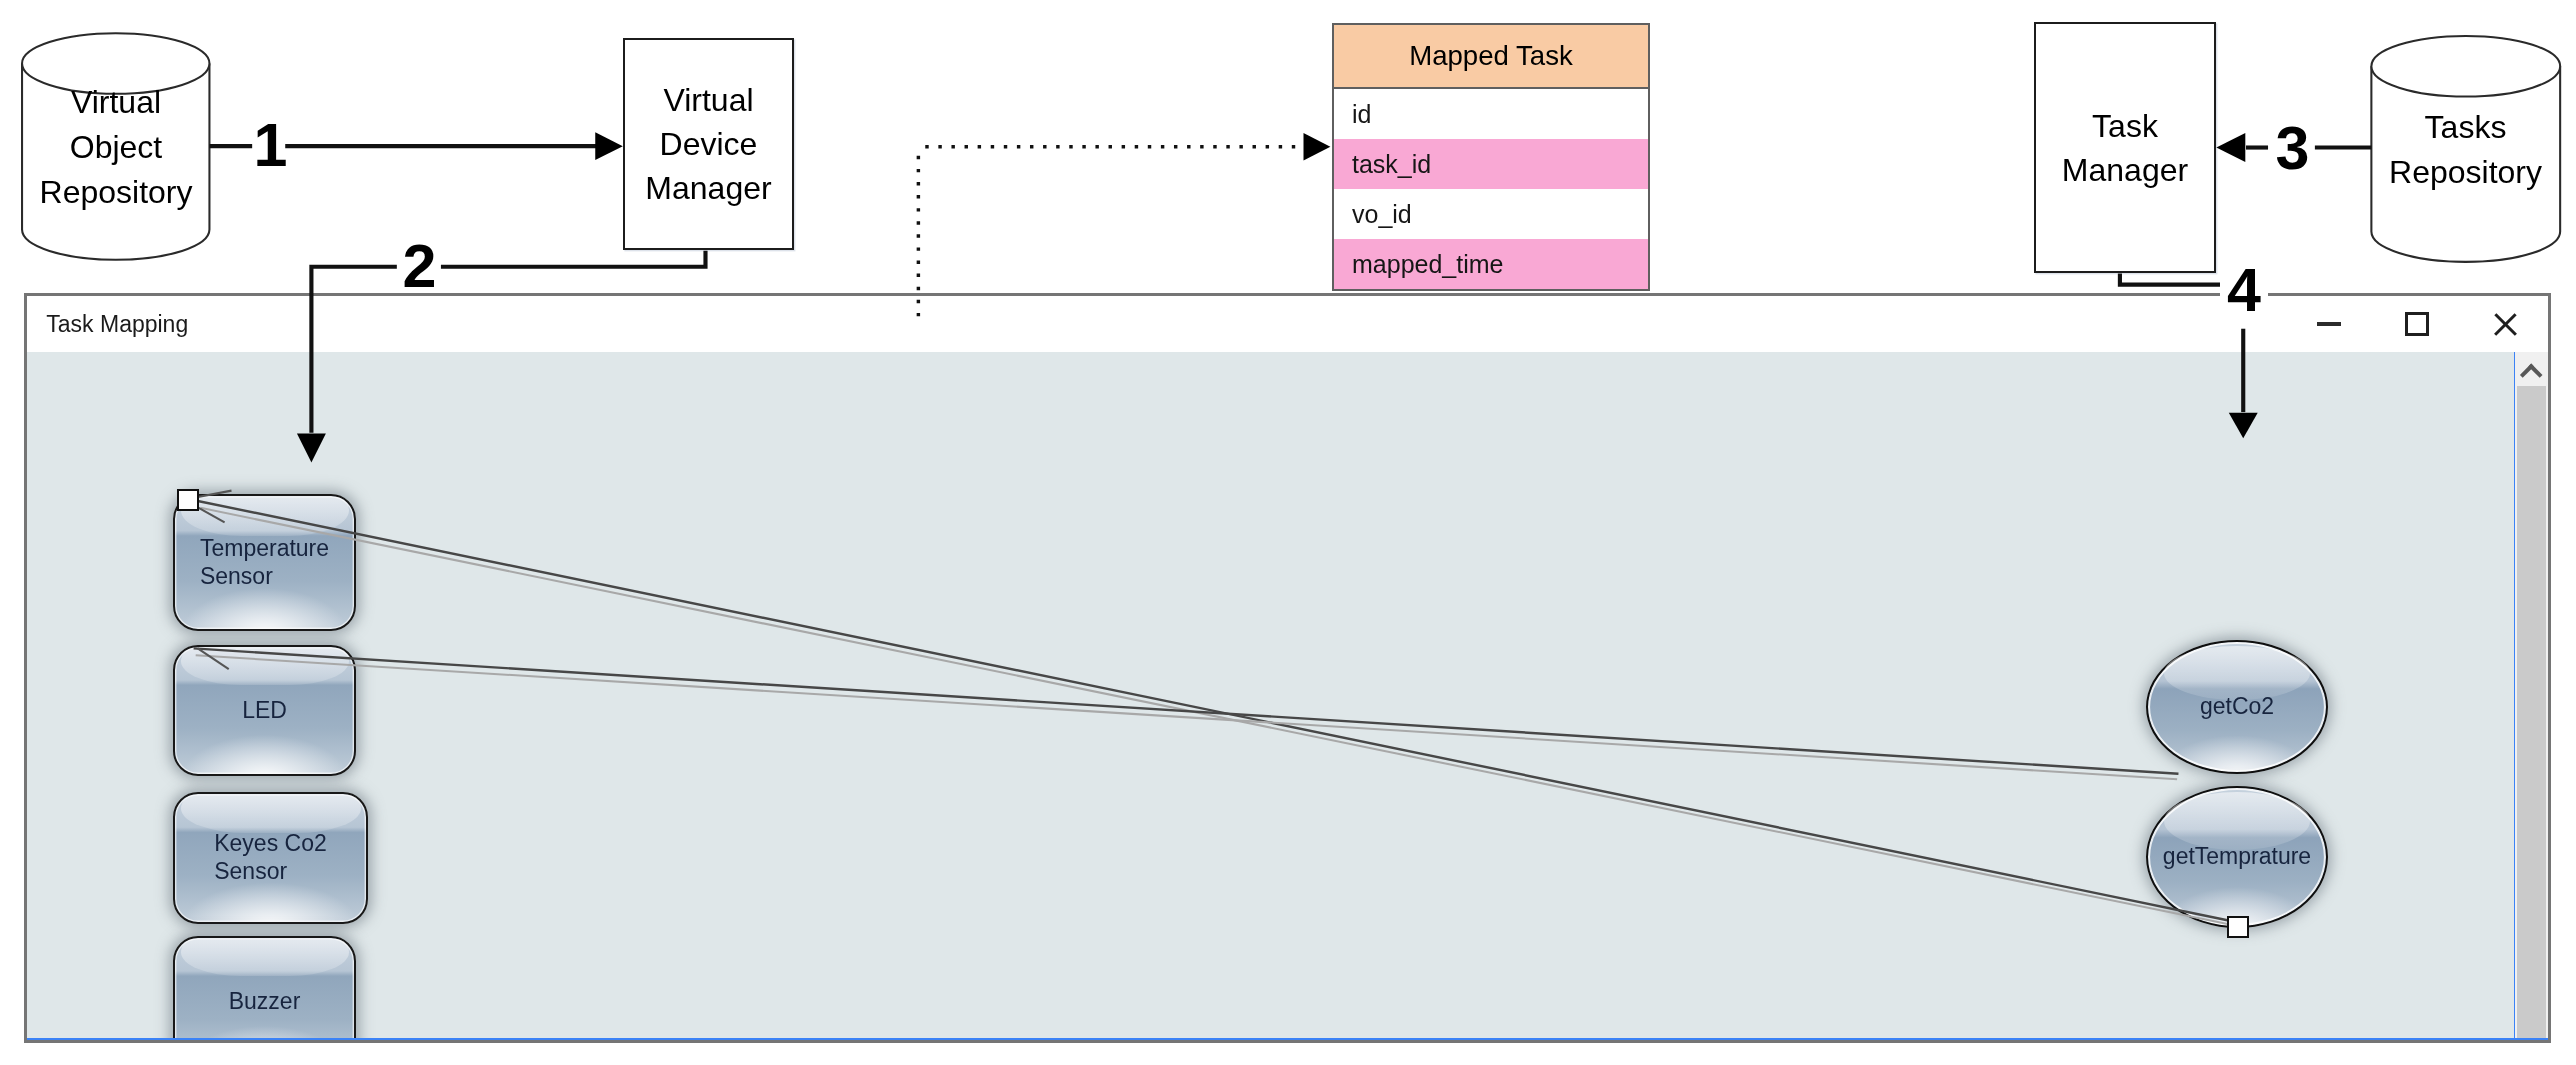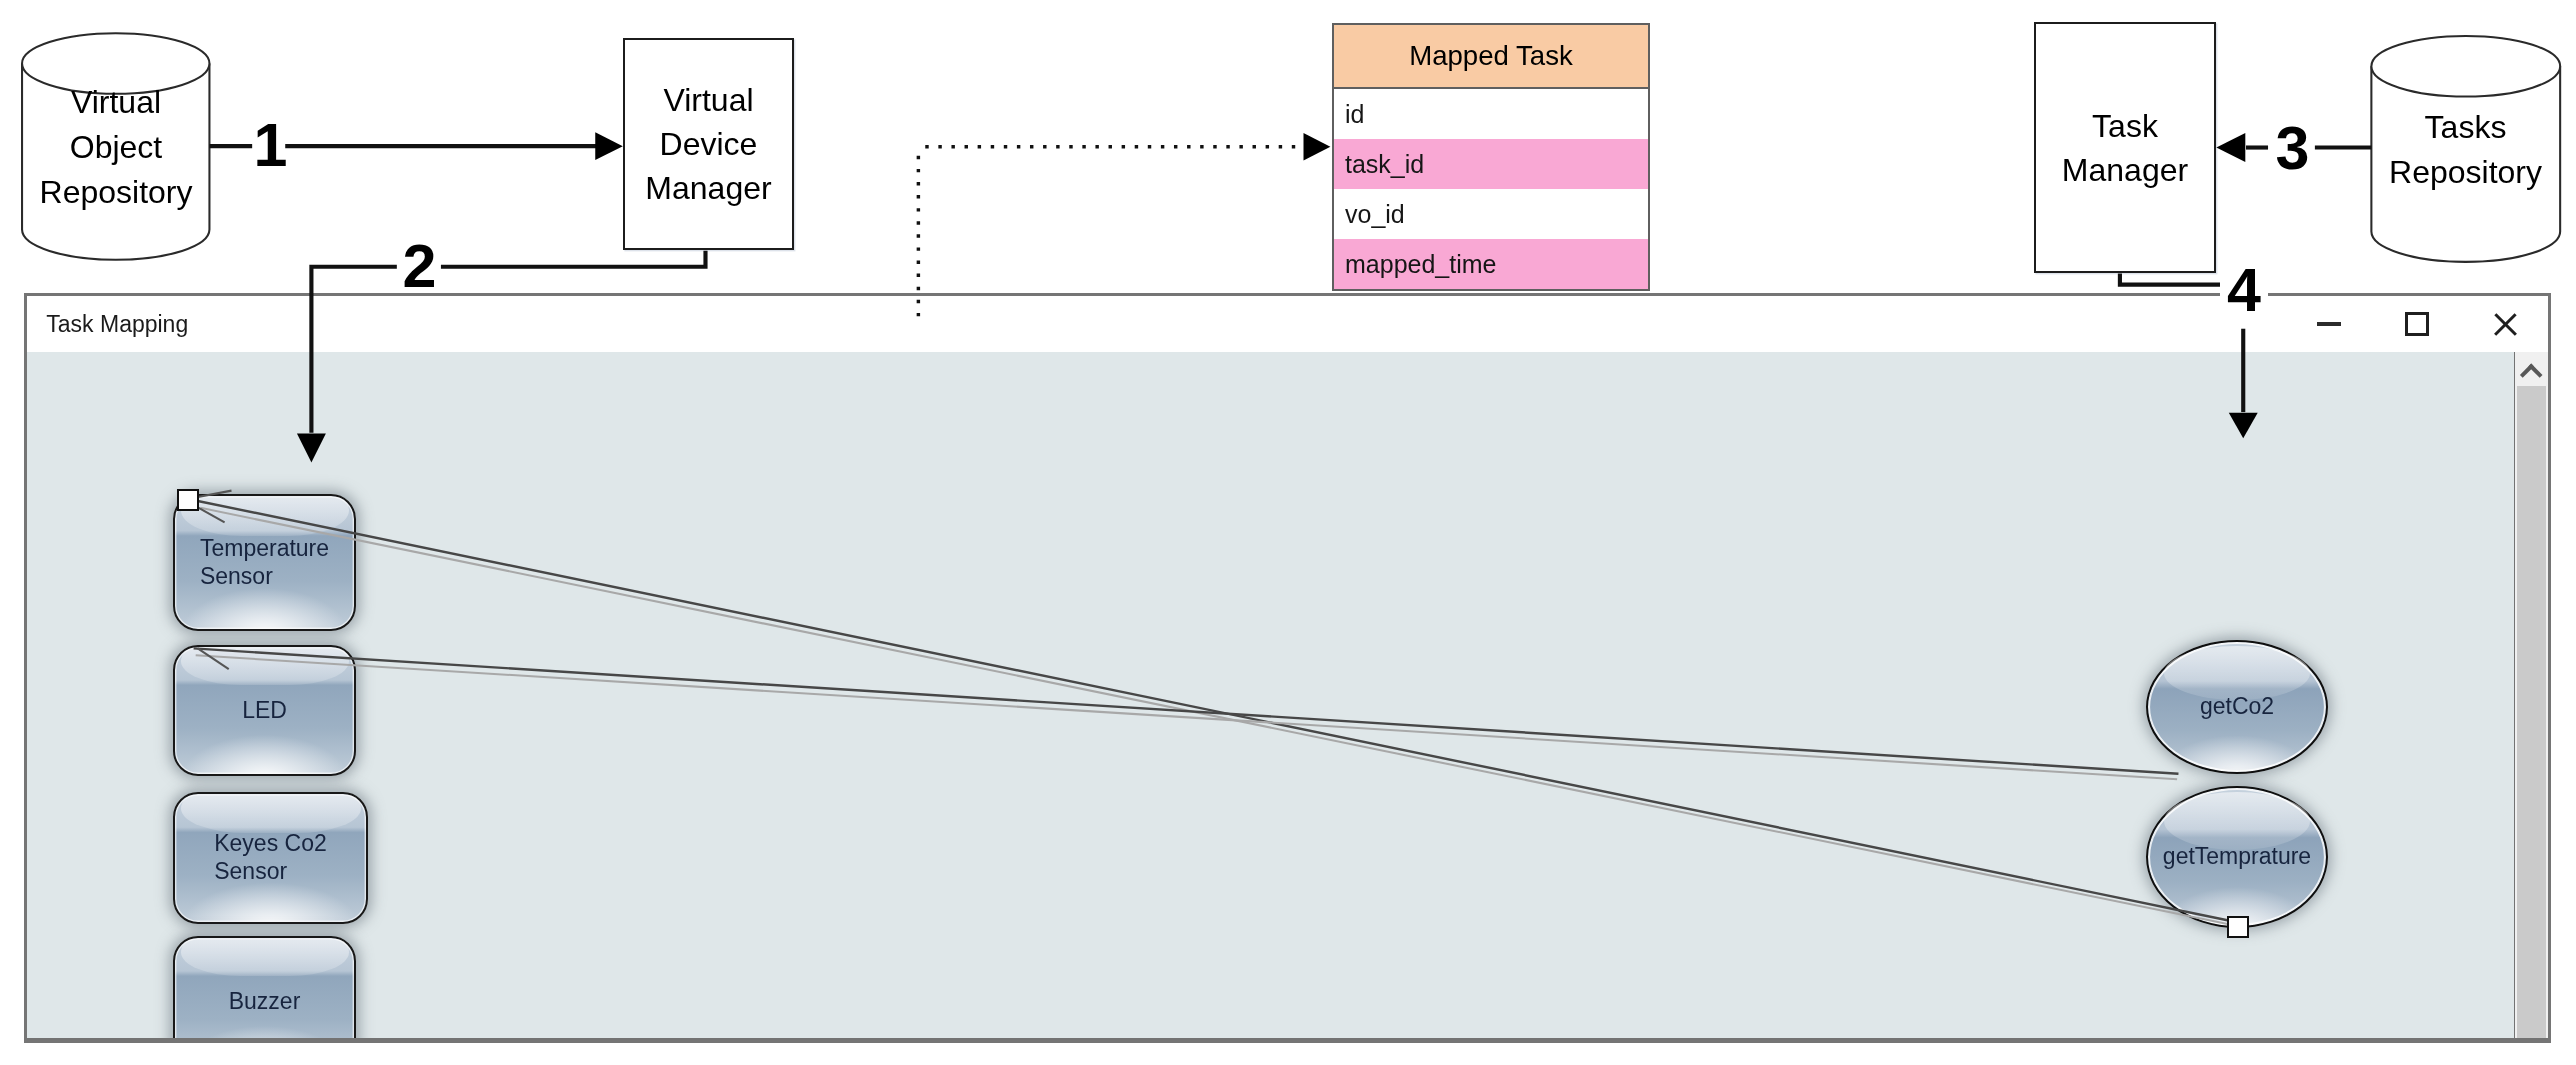--- a/index.html
+++ b/index.html
@@ -35,28 +35,28 @@
     position:absolute;left:1332px;top:23px;width:318px;z-index:2;
     box-sizing:border-box;border:2.1px solid #5f5f5f;background:#fff;
   }
   .db-table .hdr{
     height:62px;background:#f9cba4;border-bottom:2.1px solid #5f5f5f;
     display:flex;align-items:center;justify-content:center;
     font-size:27.6px;color:#000;
   }
   .db-table .row{
     height:50px;display:flex;align-items:center;
-    padding-left:11px;font-size:25px;color:#161616;background:#fff;
+    padding-left:18px;font-size:25px;color:#161616;background:#fff;
   }
   .db-table .row.alt{background:#f9a8d4;}
 
   
   .app-window{
     position:absolute;left:24px;top:293px;width:2527px;height:750px;z-index:1;
-    box-sizing:border-box;border:3.4px solid #757575;background:#737373;
+    box-sizing:border-box;border:3.4px solid #757575;background:#3b82f6;
   }
   .titlebar{position:absolute;left:0;top:0;right:0;height:56px;background:#fff;}
   .titlebar .title{
     position:absolute;left:19.3px;top:0;height:56px;display:flex;align-items:center;
     font-size:23px;color:#1b1b1b;
   }
   .win-btn{
     position:absolute;top:0;width:44px;height:56px;
     display:flex;align-items:center;justify-content:center;
   }

